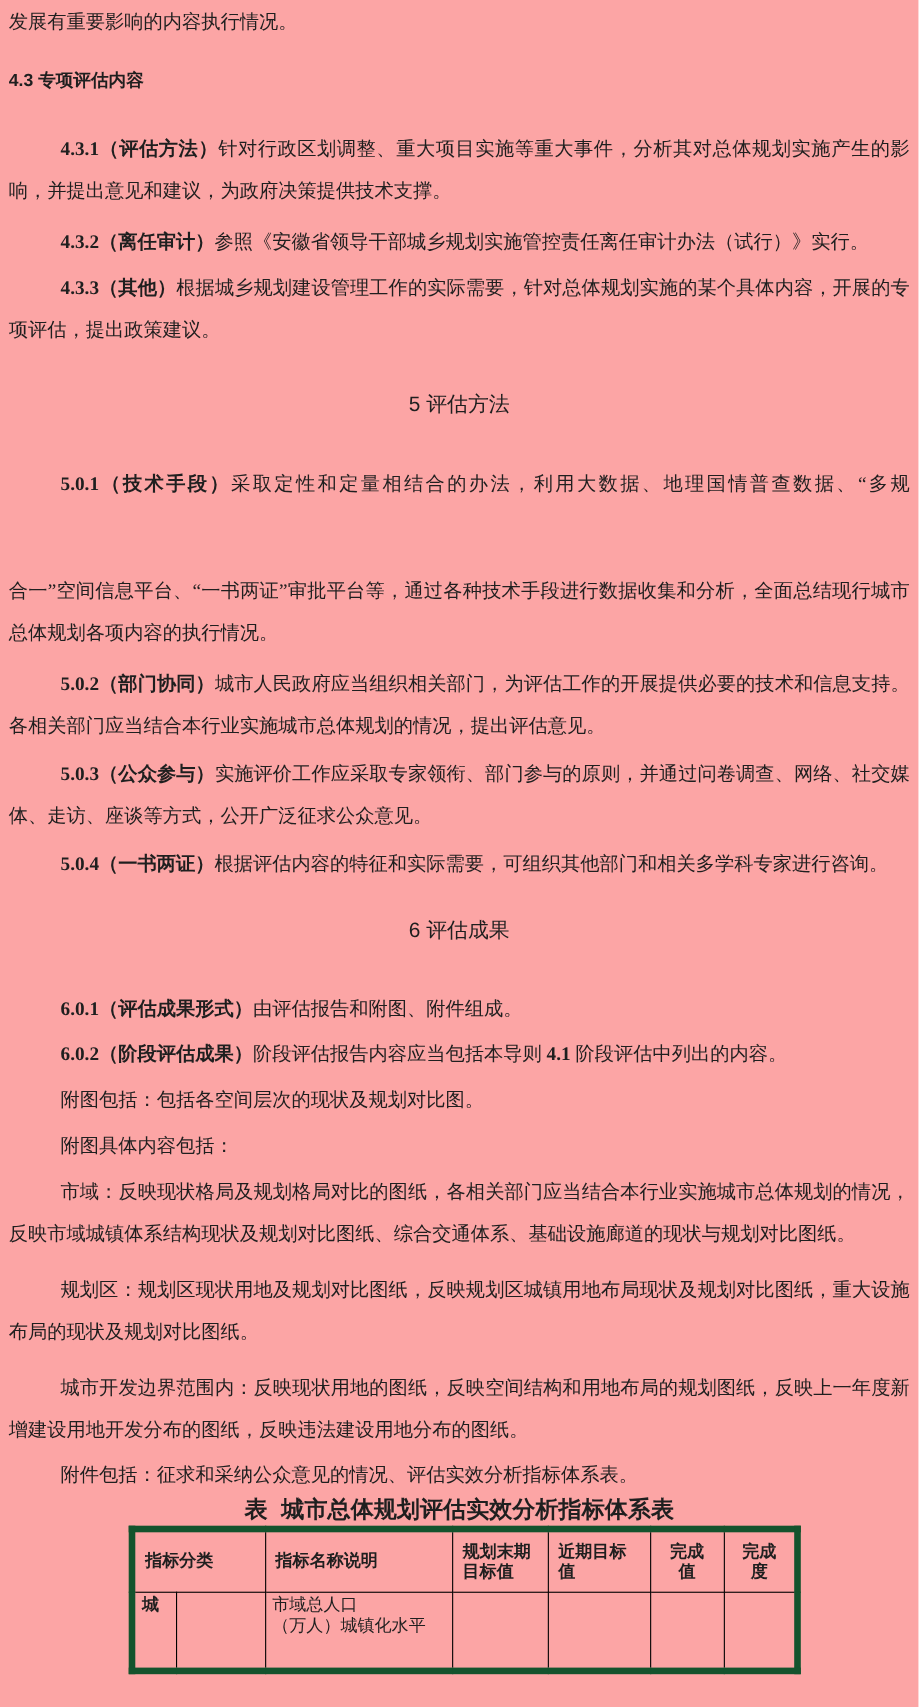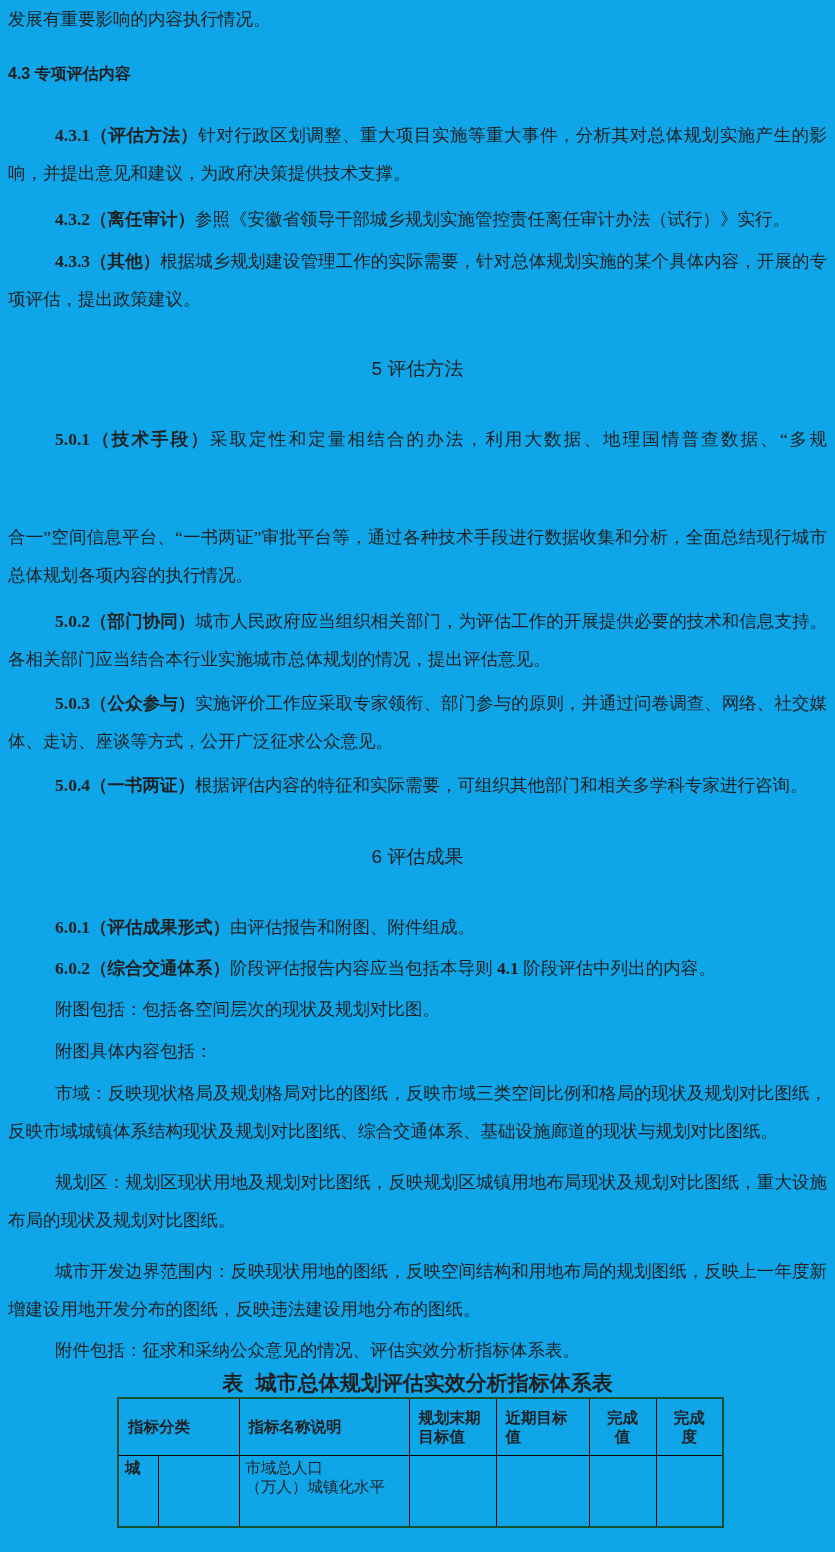--- a/index.html
+++ b/index.html
@@ -2,49 +2,49 @@
 <html><head>
 <meta charset="utf-8">
 <style>
   html,body{margin:0;padding:0;background:#ffffff;}
   .page{
     position:relative;
     width:835px;height:1552px;
     box-sizing:border-box;
     padding:0 8px;
     overflow:hidden;
-    background:#0ea5e9;
+    background:#fca5a5;
     color:#1f1f1f;
     font-family:"Liberation Serif","DejaVu Serif",serif;
   }
   p{margin:0;font-size:17.5px;line-height:38px;text-align:justify;}
   .ind{text-indent:47px;}
   .jlast{text-align-last:justify;}
   b.lead{font-weight:bold;}
   .h-left{
     margin:0;font-size:16px;font-weight:bold;line-height:38px;
     font-family:"Liberation Sans","DejaVu Sans",sans-serif;
   }
   .h-center{
     margin:0;font-size:19px;font-weight:normal;line-height:38px;text-align:center;
     font-family:"Liberation Sans","DejaVu Sans",sans-serif;
   }
   .mt17{margin-top:17px}.mt23{margin-top:23px}.mt8{margin-top:8px}.mt4{margin-top:4px}
-  .mt32{margin-top:32px}.mt60{margin-top:60px}.mt6{margin-top:6px}.mt34{margin-top:34px}
+  .mt32{margin-top:32px}.mt60{margin-top:60px}.mt6{margin-top:6px}.mt34{margin-top:24px}
   .mt3{margin-top:3px}.mt13{margin-top:13px}
   .tbl-caption{
     margin-top:4px;font-size:21px;font-weight:bold;line-height:24px;text-align:center;
     font-family:Liberation Mono, monospace;
   }
   table.indicator{
     border-collapse:collapse;
     margin-left:109px;
     width:605px;
     table-layout:fixed;
-    border:2px solid #14532d;
+    border:6px solid #14532d;
     font-family:"Liberation Sans","DejaVu Sans",sans-serif;
   }
   table.indicator th,table.indicator td{
     border:1px solid #000;
     box-sizing:border-box;
     vertical-align:middle;
     overflow:hidden;
   }
   table.indicator th{
     height:57px;
@@ -85,27 +85,27 @@
   <p class="ind mt8"><b class="lead">5.0.2（部门协同）</b><span>城市人民政府应当组织相关部门，为评估工作的开展提供必要的技术和信息支持。各相关部门应当结合本行业实施城市总体规划的情况，提出评估意见。</span></p>
 
   <p class="ind mt6"><b class="lead">5.0.3（公众参与）</b><span>实施评价工作应采取专家领衔、部门参与的原则，并通过问卷调查、网络、社交媒体、走访、座谈等方式，公开广泛征求公众意见。</span></p>
 
   <p class="ind mt6"><b class="lead">5.0.4（一书两证）</b><span>根据评估内容的特征和实际需要，可组织其他部门和相关多学科专家进行咨询。</span></p>
 
   <h2 class="h-center mt34">6 评估成果</h2>
 
   <p class="ind mt32"><b class="lead">6.0.1（评估成果形式）</b><span>由评估报告和附图、附件组成。</span></p>
 
-  <p class="ind mt3"><b class="lead">6.0.2（综合交通体系）</b><span>阶段评估报告内容应当包括本导则 </span><b>4.1</b><span> 阶段评估中列出的内容。</span></p>
+  <p class="ind mt3"><b class="lead">6.0.2（阶段评估成果）</b><span>阶段评估报告内容应当包括本导则 </span><b>4.1</b><span> 阶段评估中列出的内容。</span></p>
 
   <p class="ind mt3">附图包括：包括各空间层次的现状及规划对比图。</p>
 
   <p class="ind mt4">附图具体内容包括：</p>
 
-  <p class="ind mt4">市域：反映现状格局及规划格局对比的图纸，反映市域三类空间比例和格局的现状及规划对比图纸，反映市域城镇体系结构现状及规划对比图纸、综合交通体系、基础设施廊道的现状与规划对比图纸。</p>
+  <p class="ind mt4">市域：反映现状格局及规划格局对比的图纸，各相关部门应当结合本行业实施城市总体规划的情况，反映市域城镇体系结构现状及规划对比图纸、综合交通体系、基础设施廊道的现状与规划对比图纸。</p>
 
   <p class="ind mt13">规划区：规划区现状用地及规划对比图纸，反映规划区城镇用地布局现状及规划对比图纸，重大设施布局的现状及规划对比图纸。</p>
 
   <p class="ind mt13">城市开发边界范围内：反映现状用地的图纸，反映空间结构和用地布局的规划图纸，反映上一年度新增建设用地开发分布的图纸，反映违法建设用地分布的图纸。</p>
 
   <p class="ind mt3">附件包括：征求和采纳公众意见的情况、评估实效分析指标体系表。</p>
 
   <div class="tbl-caption">表 城市总体规划评估实效分析指标体系表</div>
 
   <table class="indicator">

